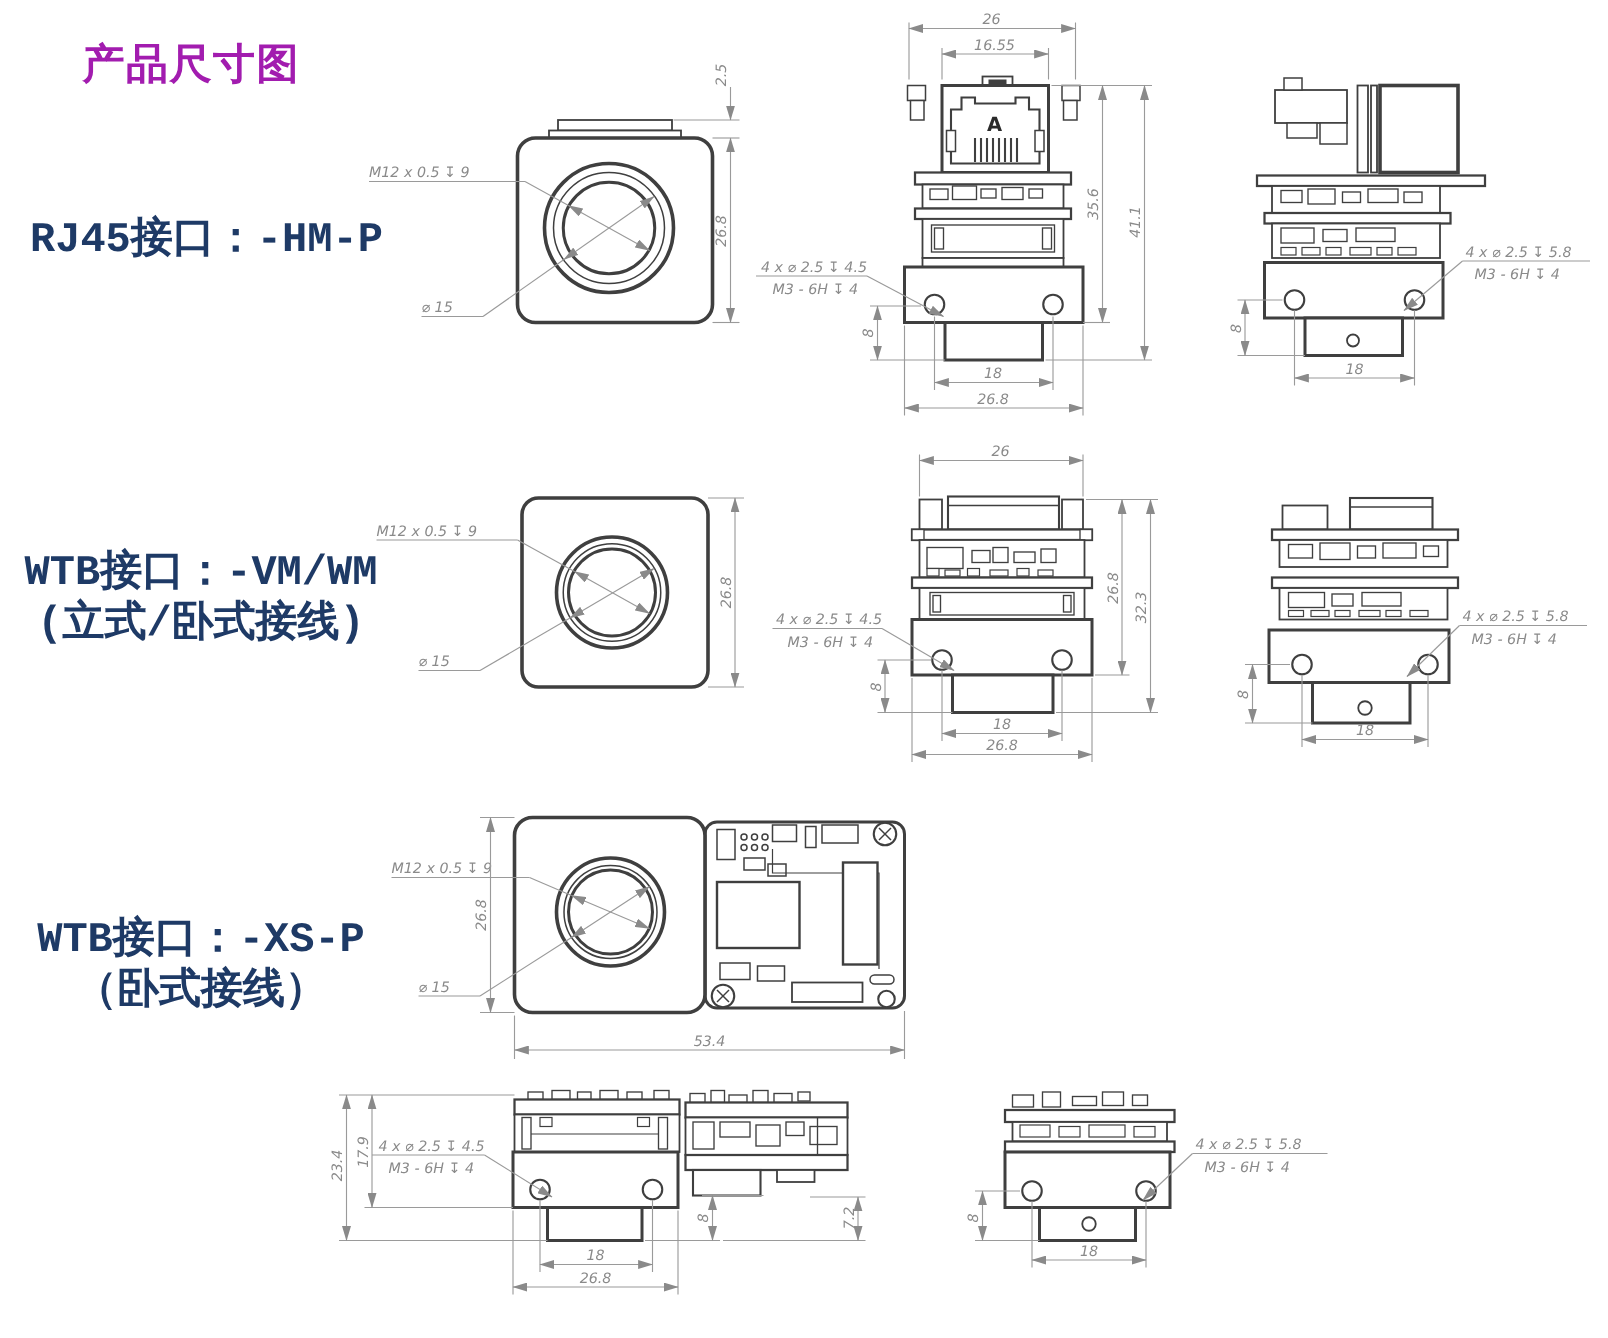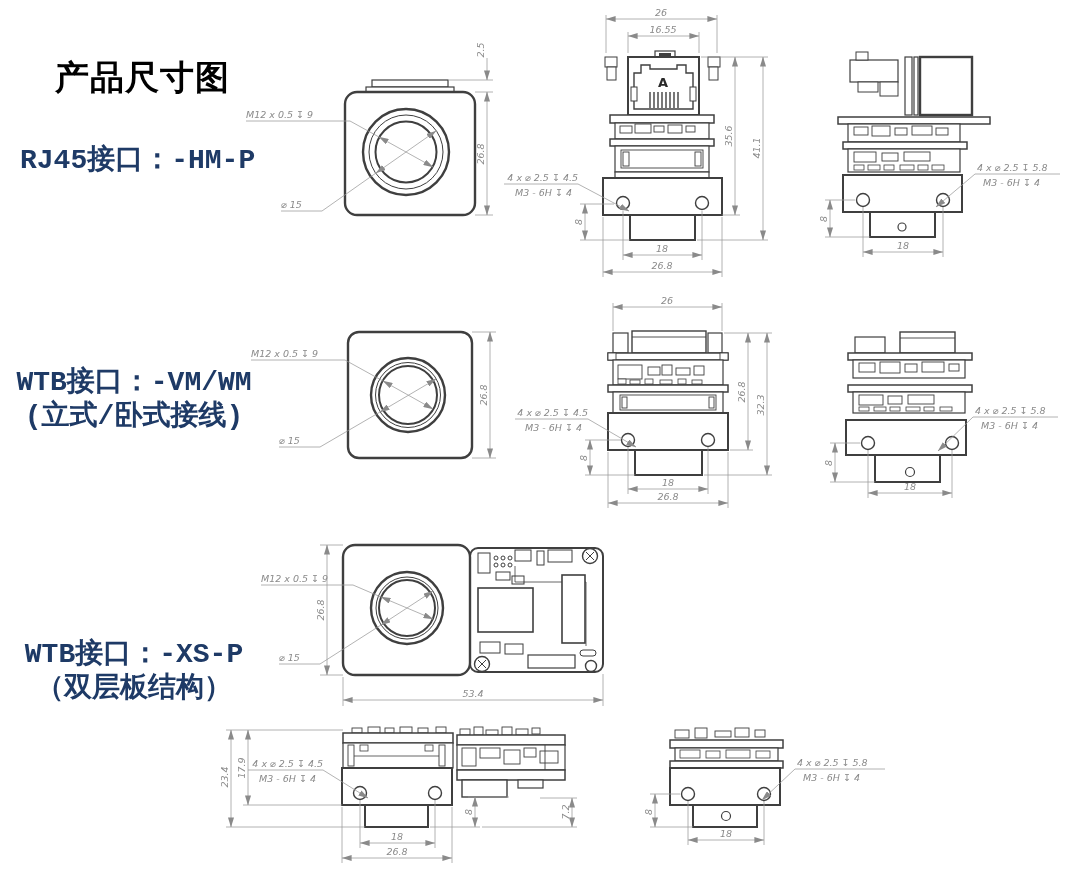--- a/index.html
+++ b/index.html
@@ -1,19 +1,19 @@
 <!DOCTYPE html>
 <html><head>
 <meta charset="utf-8">
 <style>
   html,body{margin:0;padding:0;background:#ffffff;}
   #stage{position:relative;width:1072px;height:892px;background:#ffffff;overflow:hidden;
          font-family:"Liberation Sans","DejaVu Sans",sans-serif;}
-  .page-title{position:absolute;left:55px;top:24px;font-size:34px;font-weight:bold;
-              color:#000000;letter-spacing:1px;white-space:nowrap;margin-top:31px;}
+  .page-title{position:absolute;left:55px;top:24px;font-size:28px;font-weight:bold;
+              color:#a21caf;letter-spacing:1px;white-space:nowrap;}
   .row-label{position:absolute;color:#1e3a66;font-size:28px;font-weight:600;
              line-height:34px;text-align:center;white-space:nowrap;font-family:Liberation Mono, monospace;}
   svg{position:absolute;overflow:visible;}
   .ol{stroke:#3f3f3f;fill:#ffffff;}
   .oln{stroke:#3f3f3f;fill:none;}
   .dk{fill:#3f3f3f;stroke:none;}
   .dl{stroke:#9a9a9a;stroke-width:0.75;fill:none;}
   .dt{font:italic 9.5px "DejaVu Sans",sans-serif;fill:#8a8a8a;}
   .cl{font:bold 13px "DejaVu Sans",sans-serif;fill:#2a2a2a;}
 </style>
@@ -32,23 +32,23 @@
 
   <div class="page-title">产品尺寸图</div>
 
   <div class="row-label" style="left:20px;top:144px;">RJ45接口：-HM-P</div>
 
   <div class="row-label" style="left:8px;top:366px;width:252px;">
     <div>WTB接口：-VM/WM</div>
     <div>(立式/卧式接线)</div>
   </div>
 
-  <div class="row-label" style="left:8px;top:638px;width:252px;">
+  <div class="row-label" style="left:8px;top:611px;width:252px;">
     <div>WTB接口：-XS-P</div>
-    <div>（双层板结构）</div>
+    <div>（卧式接线）</div>
   </div>
 
   <svg style="left:230px;top:8px;" width="280" height="230" viewBox="0 0 280 230">
     <g>
       <rect class="ol" x="142" y="72" width="76" height="7" stroke-width="1.2"></rect>
       <rect class="ol" x="136" y="79" width="88" height="6" stroke-width="1.2"></rect>
       <rect class="ol" x="115" y="84" width="130" height="123" rx="12" stroke-width="2.4"></rect>
       <circle class="oln" cx="176" cy="144" r="43" stroke-width="2.4"></circle>
       <circle class="oln" cx="176" cy="144" r="37" stroke-width="1"></circle>
       <circle class="oln" cx="176" cy="144" r="30.5" stroke-width="2"></circle>

